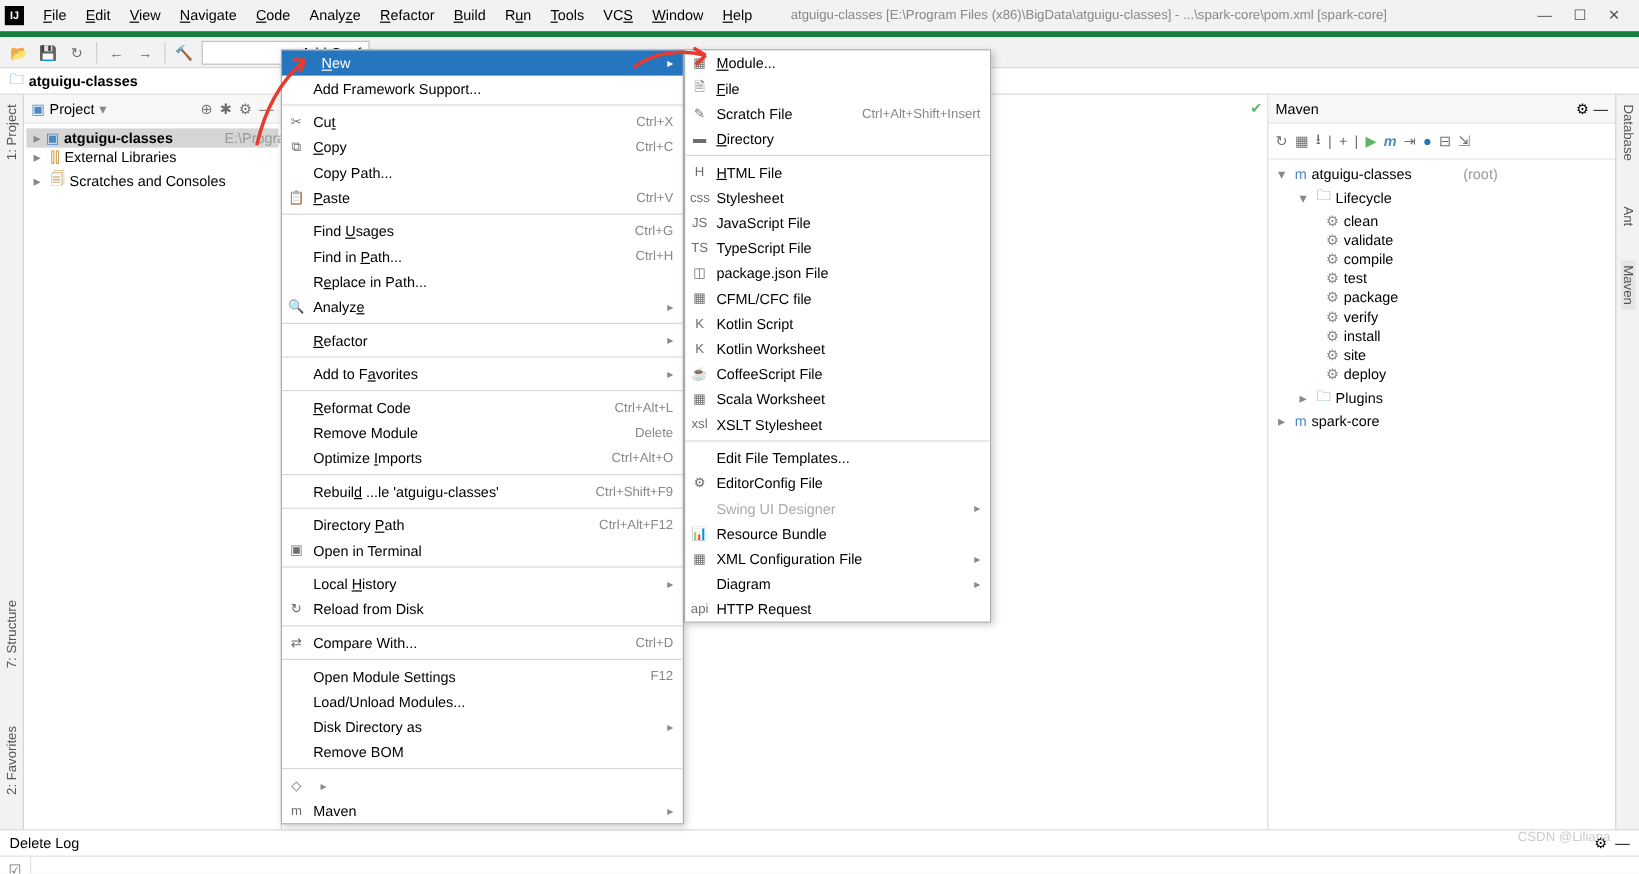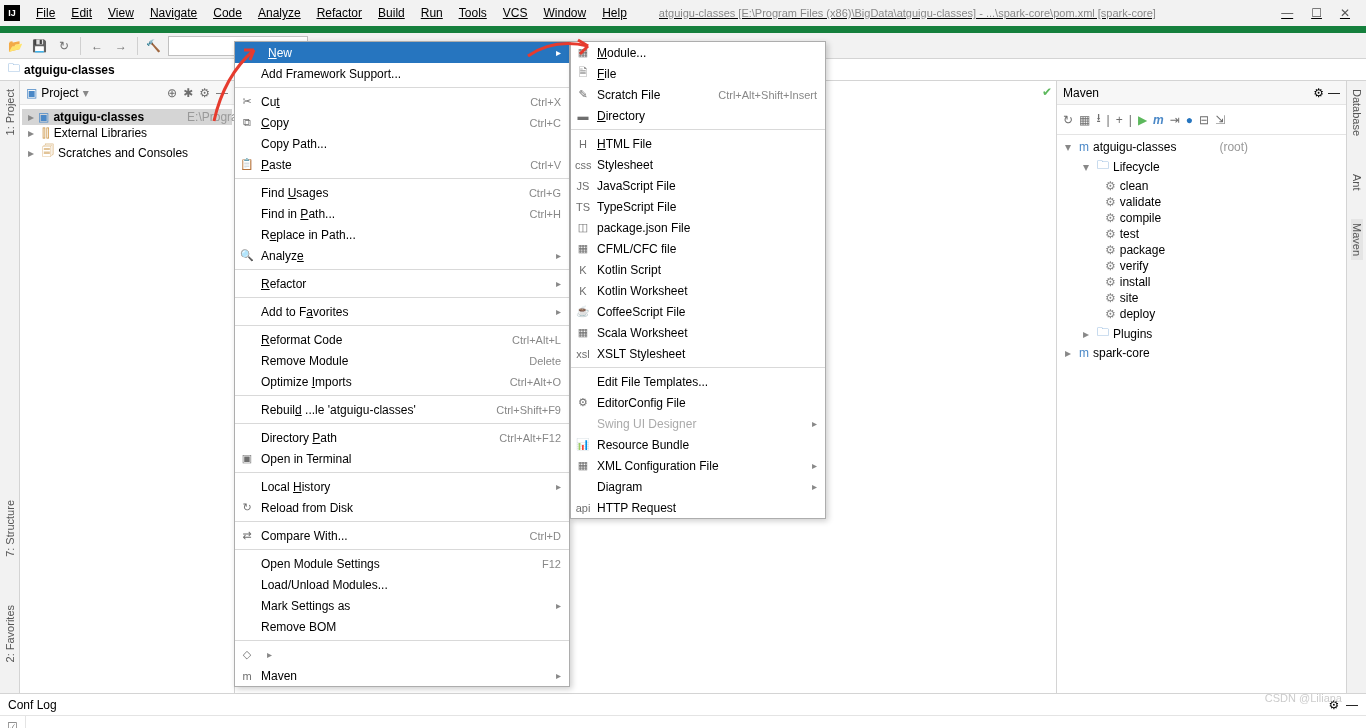--- a/index.html
+++ b/index.html
@@ -1,17 +1,17 @@
 <!DOCTYPE html>
 <html><head>
 <meta charset="utf-8">
 <style>
 * { margin: 0; padding: 0; box-sizing: border-box; font-family: "Segoe UI", Arial, sans-serif; font-size: 12px; }
 body { background: #f2f2f2; width: 1366px; height: 728px; overflow: hidden; position: relative; }
-.menubar { height: 24px; background: #f2f2f2; display: flex; align-items: center; padding: 13px 4px; border-bottom: 7px solid #15803d; text-decoration: underline; }
+.menubar { height: 24px; background: #f2f2f2; display: flex; align-items: center; padding: 13px 4px; border-bottom: 5px solid #15803d; }
 .menubar .logo { width: 16px; height: 16px; background: #000; margin-right: 8px; display: flex; align-items: center; justify-content: center; color: #fff; font-size: 9px; font-weight: bold; }
 .menubar .menu-item { padding: 3px 8px; cursor: default; }
 .menubar .menu-item u { text-decoration: underline; }
 .menubar .title-path { margin-left: 24px; color: #888; font-size: 11px; flex: 1; overflow: hidden; white-space: nowrap; }
 .menubar .win-controls { display: flex; gap: 18px; padding: 0 12px; color: #555; }
 .toolbar { height: 26px; background: #f2f2f2; display: flex; align-items: center; padding: 0 6px; gap: 4px; border-bottom: 1px solid #d4d4d4; }
 .toolbar .tb-btn { width: 20px; height: 20px; display: flex; align-items: center; justify-content: center; color: #6e6e6e; }
 .toolbar .sep { width: 1px; height: 18px; background: #d0d0d0; margin: 0 2px; }
 .toolbar .run-config { border: 1px solid #c0c0c0; background: #fff; padding: 2px 6px; width: 140px; overflow: hidden; white-space: nowrap; text-align: right; }
 .breadcrumb { height: 22px; background: #fff; display: flex; align-items: center; padding: 0 8px; gap: 4px; border-bottom: 1px solid #d4d4d4; }
@@ -216,21 +216,21 @@
 </div>
 
 <div style="position:absolute;left:0;top:500px;width:20px;display:flex;flex-direction:column;align-items:center;">
   <span style="writing-mode:vertical-lr;transform:rotate(180deg);font-size:11px;color:#555">7: Structure</span>
 </div>
 <div style="position:absolute;left:0;top:605px;width:20px;display:flex;flex-direction:column;align-items:center;">
   <span style="writing-mode:vertical-lr;transform:rotate(180deg);font-size:11px;color:#555">2: Favorites</span>
 </div>
 
 <div class="eventlog-bar">
-  <span class="title">Conf Log</span>
+  <span class="title">Delete Log</span>
   <span>⚙</span>&nbsp;&nbsp;
   <span>—</span>
 </div>
 <div class="eventlog-body">
   <div class="icons-col">
     <span>☑</span>
 
   </div>
   <div style="flex:1"></div>
 </div>
@@ -333,21 +333,21 @@
     </div>
     <div class="ctx-sep"></div>
     <div class="ctx-row">
       <span class="label">Open Module Settings</span>
       <span class="shortcut">F12</span>
     </div>
     <div class="ctx-row">
       <span class="label">Load/Unload Modules...</span>
     </div>
     <div class="ctx-row">
-      <span class="label">Mark Settings as</span>
+      <span class="label">Disk Directory as</span>
       <span class="arrow">▸</span>
     </div>
     <div class="ctx-row">
       <span class="label">Remove BOM</span>
     </div>
     <div class="ctx-sep"></div>
     <div class="ctx-row">
       <span class="icon">◇</span>
       <span class="arrow">▸</span>
     </div>

